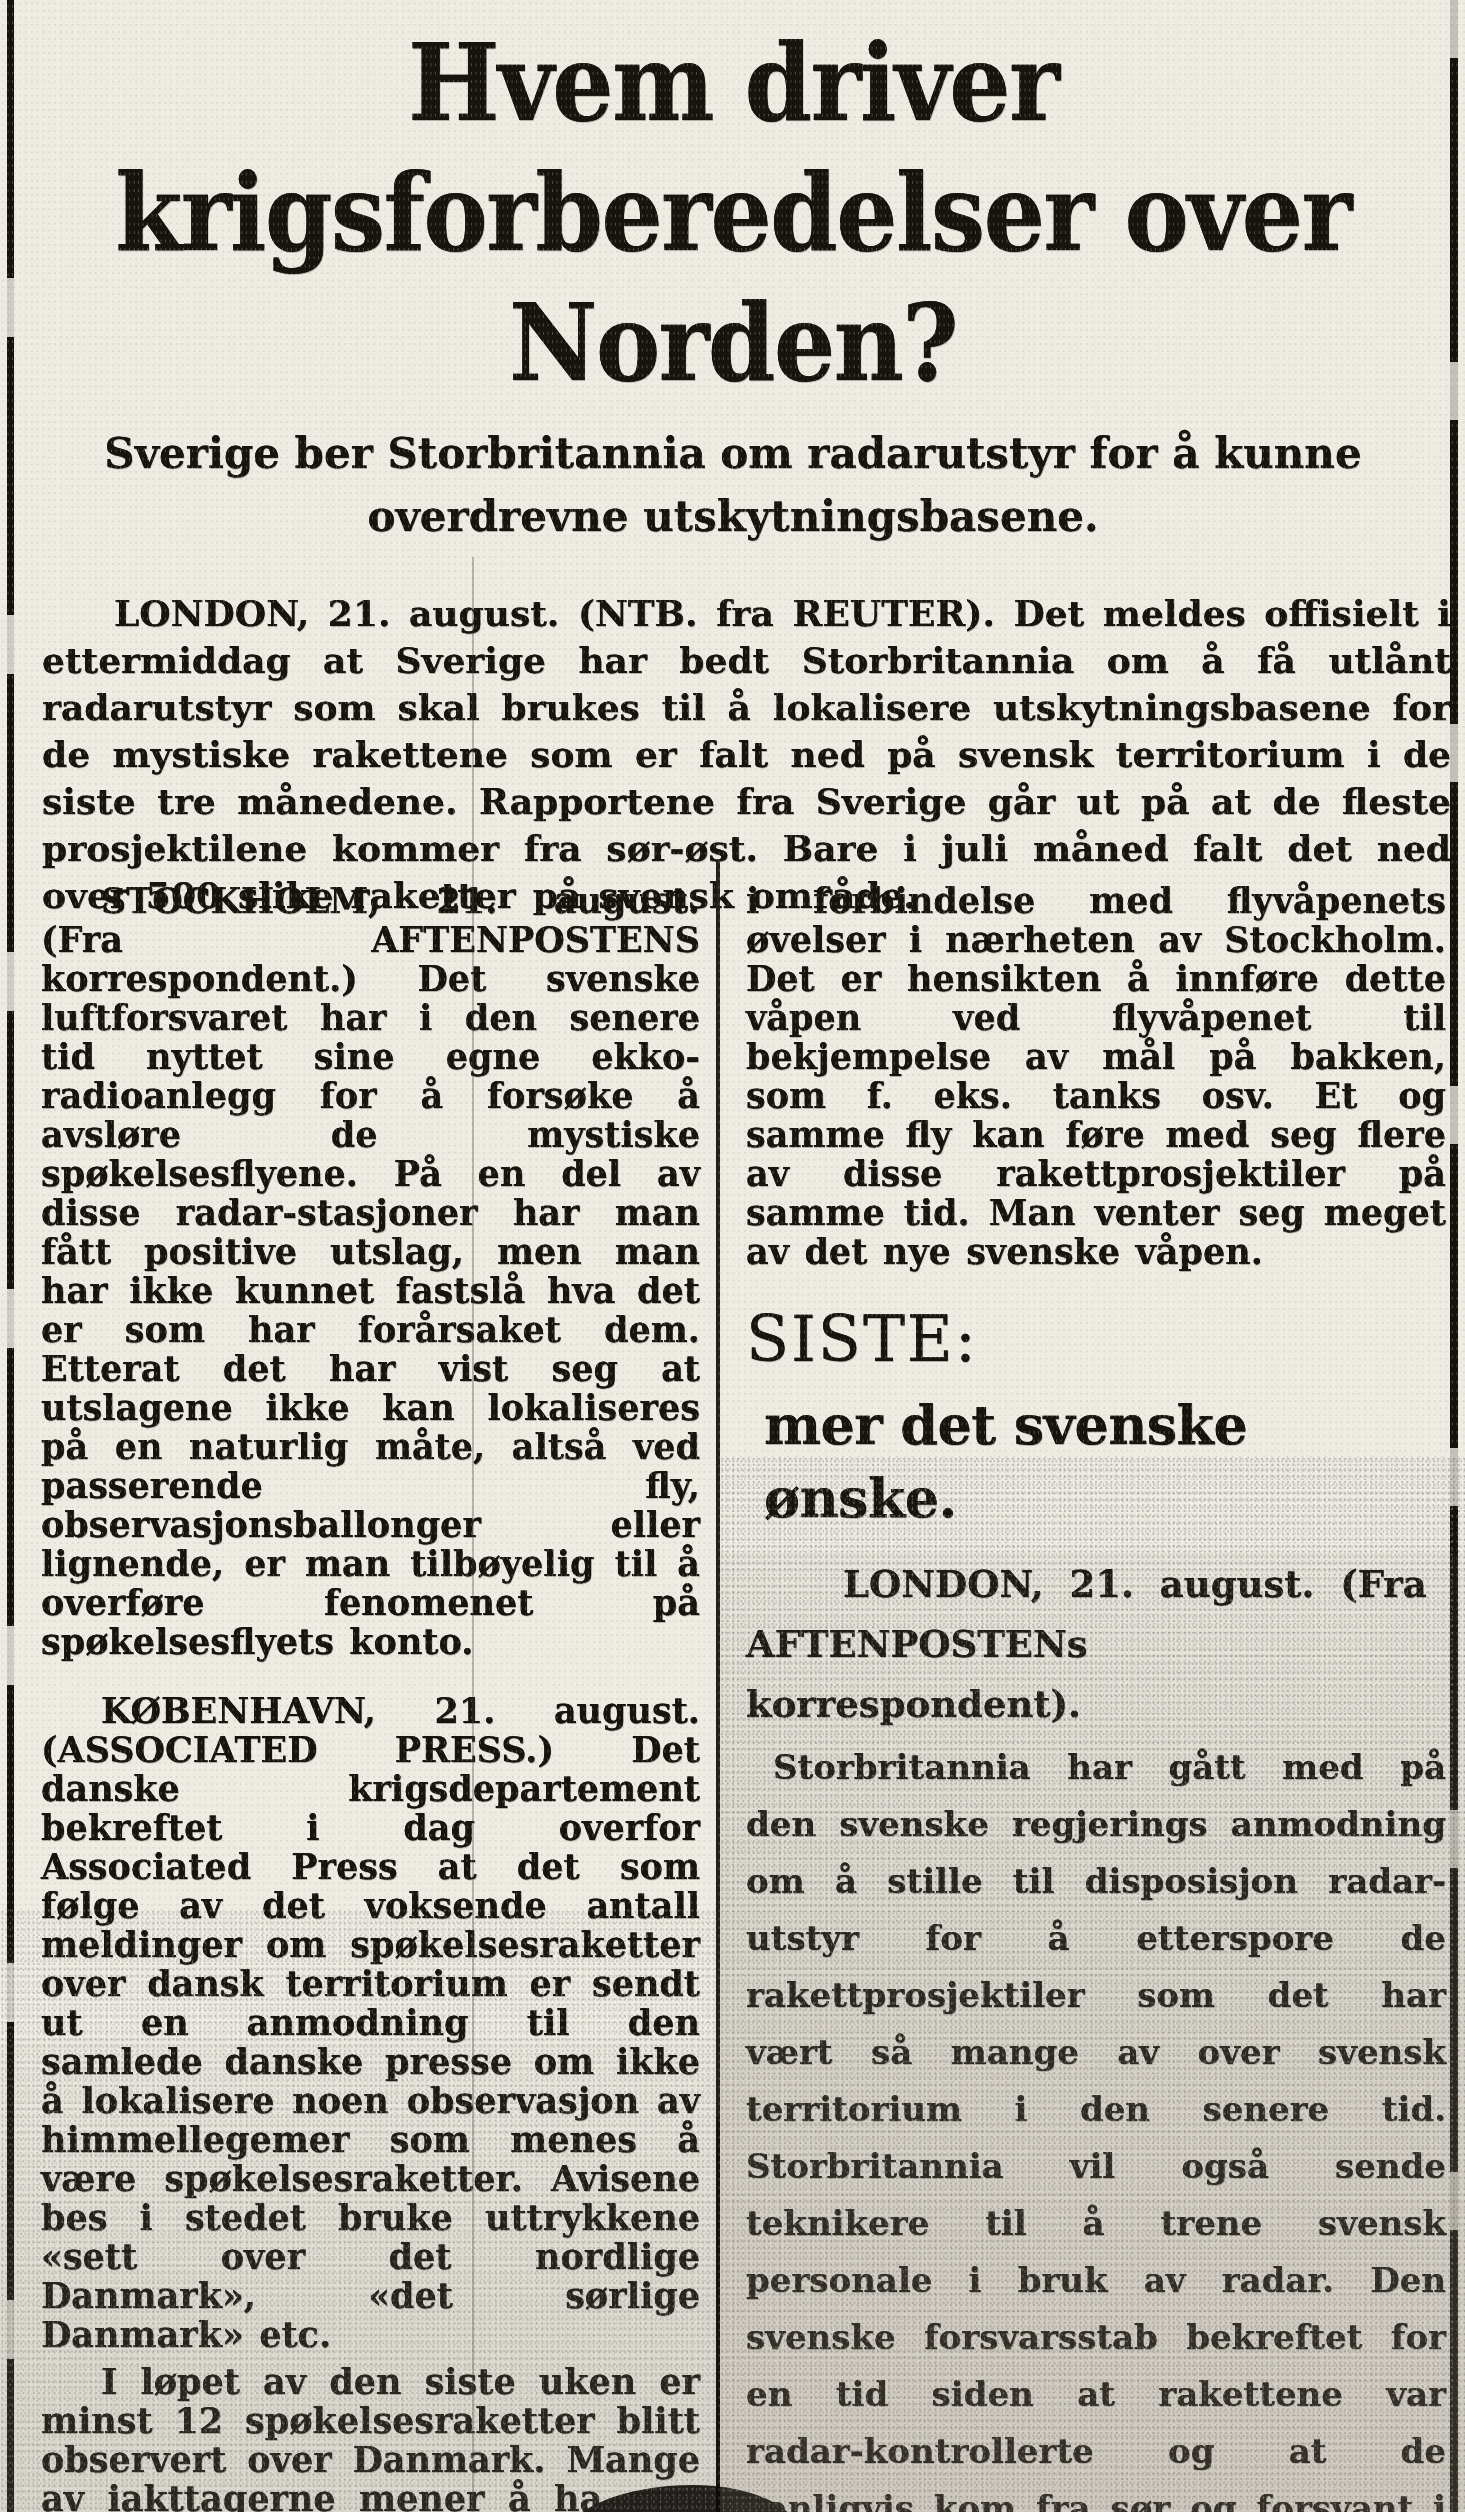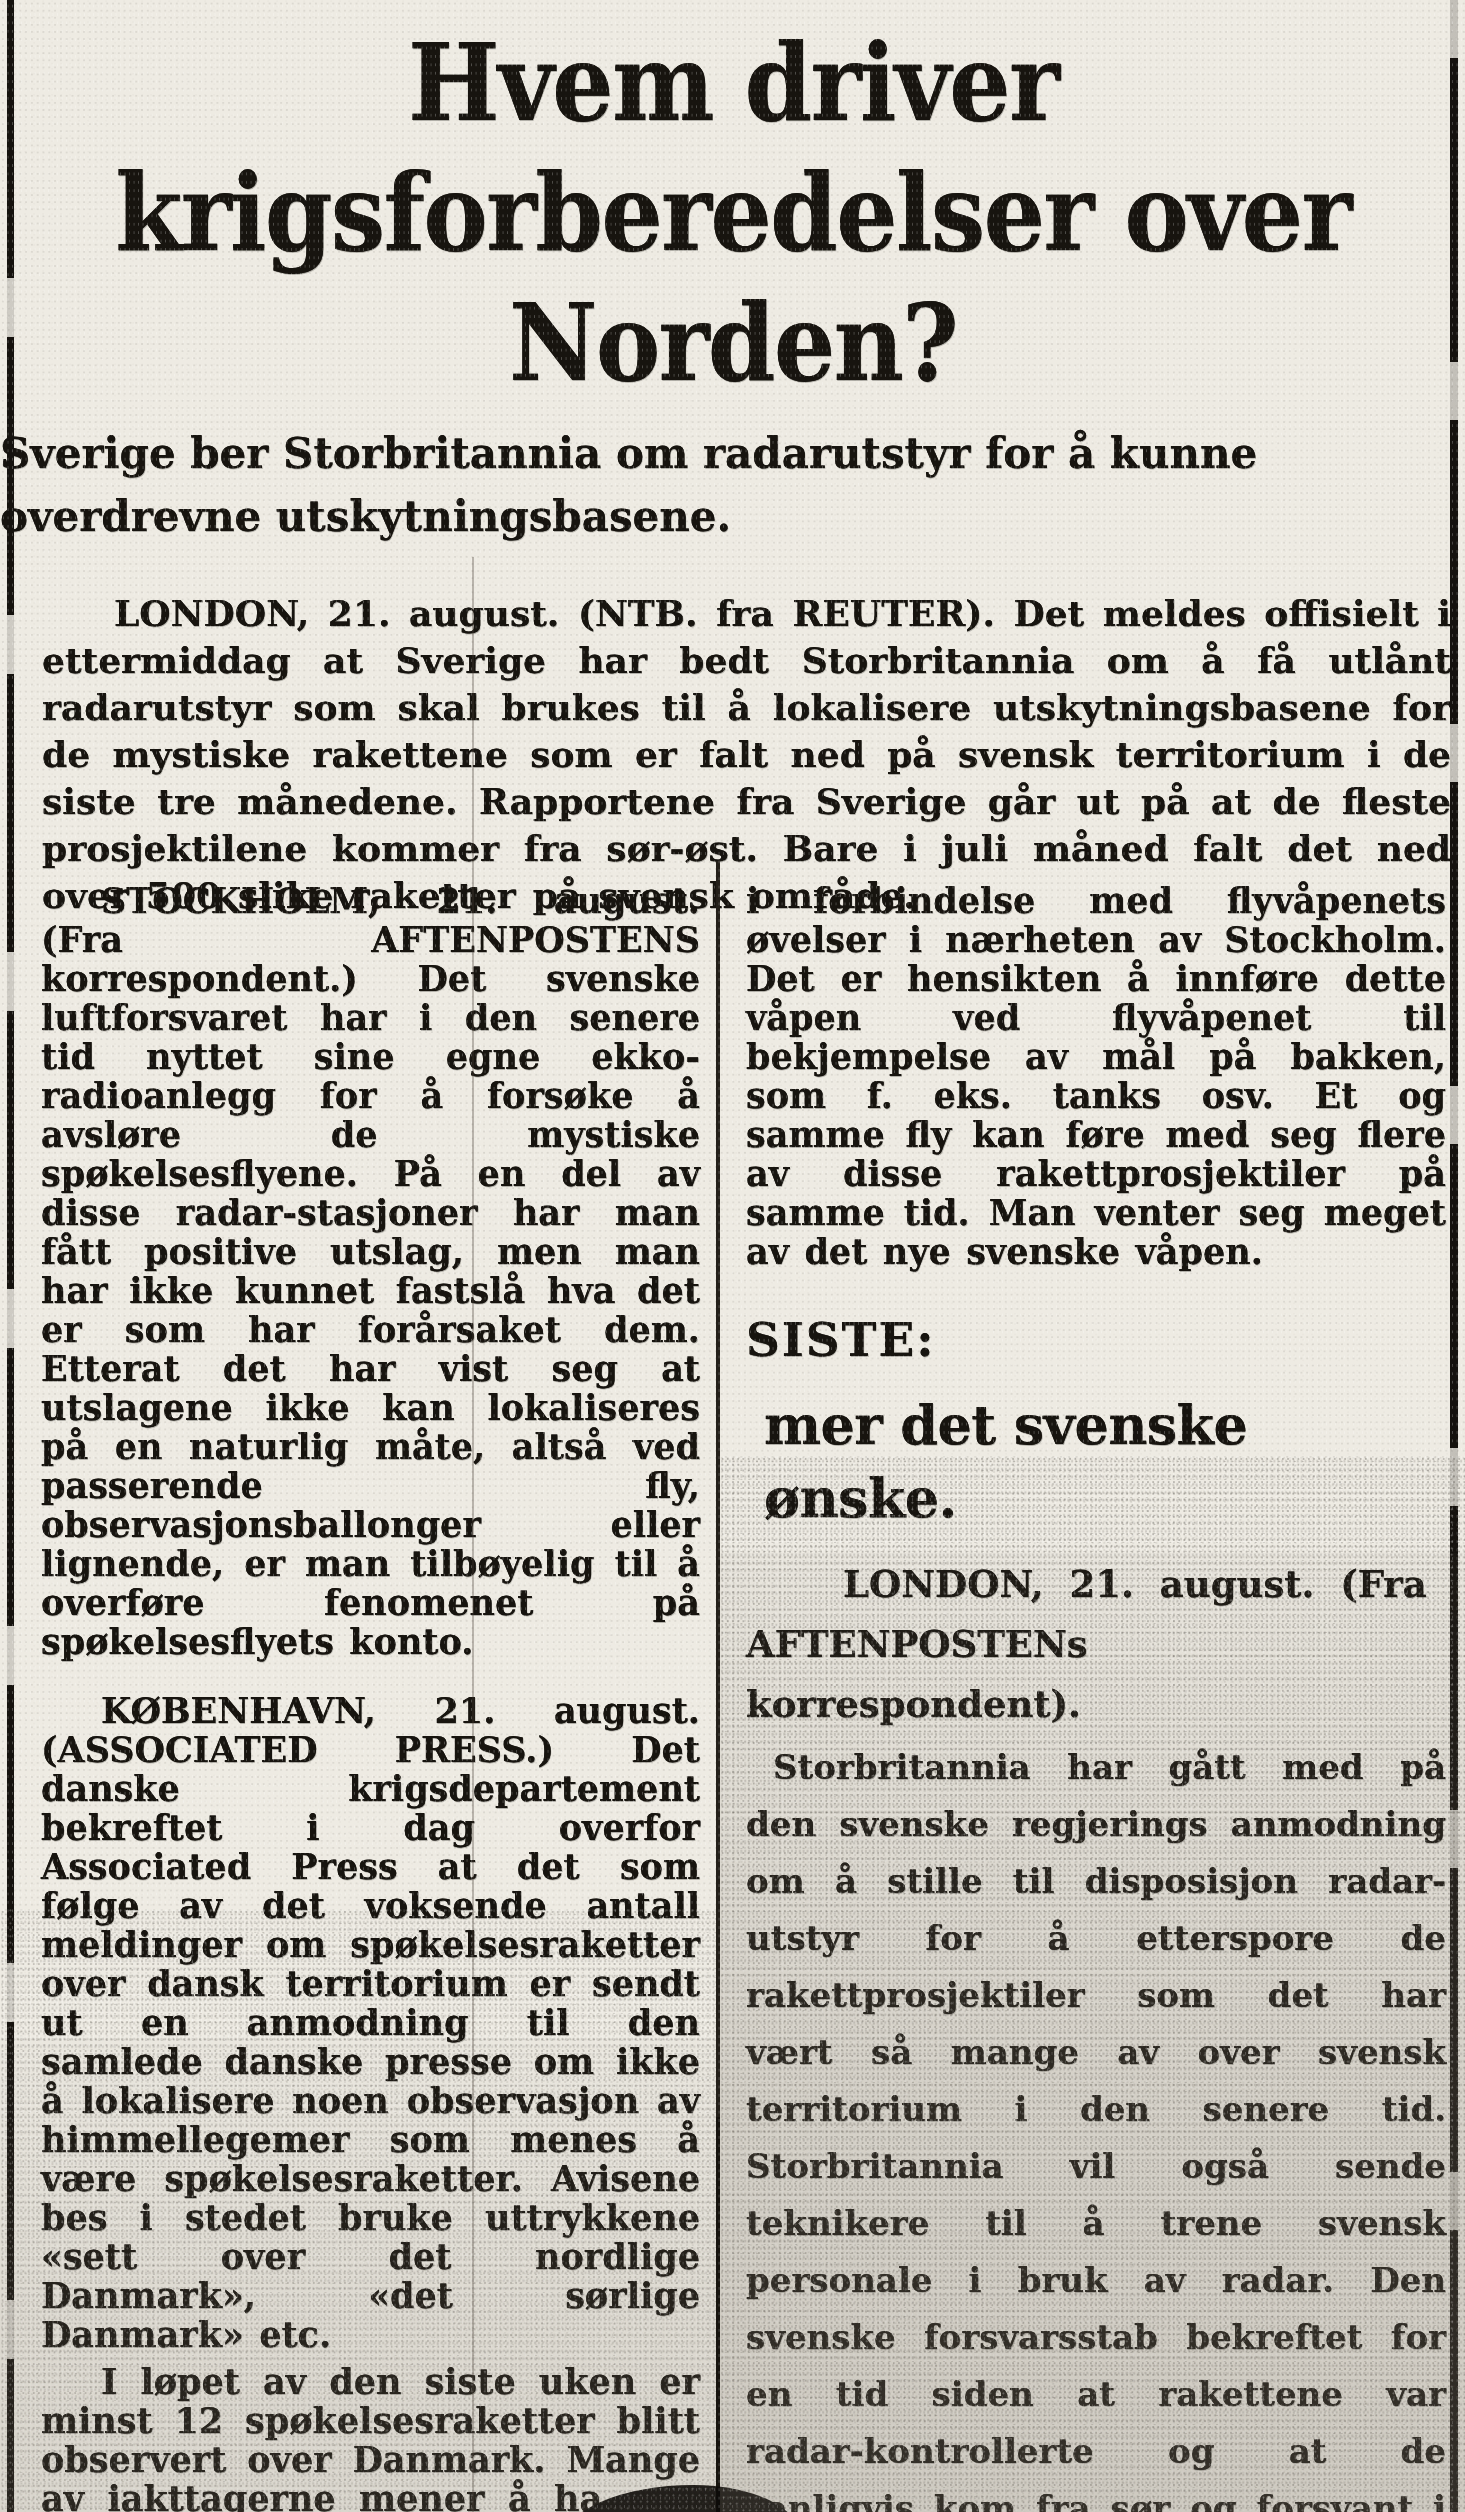--- a/index.html
+++ b/index.html
@@ -60,21 +60,21 @@
   
   .ink { text-shadow:0 0 0.6px rgba(23,20,15,.9), 0.6px 0.6px 0 rgba(23,20,15,.28); }
   #headline {
     position:absolute; top:18px; left:0; width:100%;
     text-align:center; font-weight:bold;
     font-size:97px; line-height:118px; letter-spacing:-1.9px;
     transform:scaleY(1.1); transform-origin:top center;
   }
   #subhead {
     position:absolute; top:422px; left:0; width:100%;
-    font-weight:bold;
+    text-align:center; font-weight:bold;
     font-size:42px; line-height:63px; letter-spacing:0;
   }
   #lead {
     position:absolute; top:578px; left:30px; width:1409px;
     font-size:36px; line-height:47px; font-weight:bold;
     text-align:justify; text-indent:72px; word-spacing:4.5px; margin:12px;
   }
   .col { position:absolute; top:881px; }
   #left-col  { left:41px;  width:659px; }
   #right-col { left:746px; width:700px; }
@@ -82,21 +82,21 @@
     font-size:35px; line-height:39px; font-weight:bold;
     text-align:justify; text-indent:60px; word-spacing:3.2px;
     margin:0 0 7.8px 0;
   }
   .dateline-gap { margin-top:30px; }
   #left-subhead {
     font-size:41px; line-height:47px; font-weight:bold;
     margin:30px 0 17px 80px;
   }
   #siste-label {
-    font-size:47px; line-height:67px; font-weight:bold;
+    font-size:63px; line-height:67px; font-weight:normal;
     letter-spacing:1.9px; margin:35px 0 0 0;
   }
   #siste-headline {
     font-size:54px; line-height:73px; font-weight:bold;
     margin:15.5px 0 0 18px; letter-spacing:-0.6px;
   }
   #siste-dateline {
     font-size:37px; line-height:60px; font-weight:bold;
     text-indent:97px; word-spacing:13px; margin:19.4px 0 0 0;
   }

